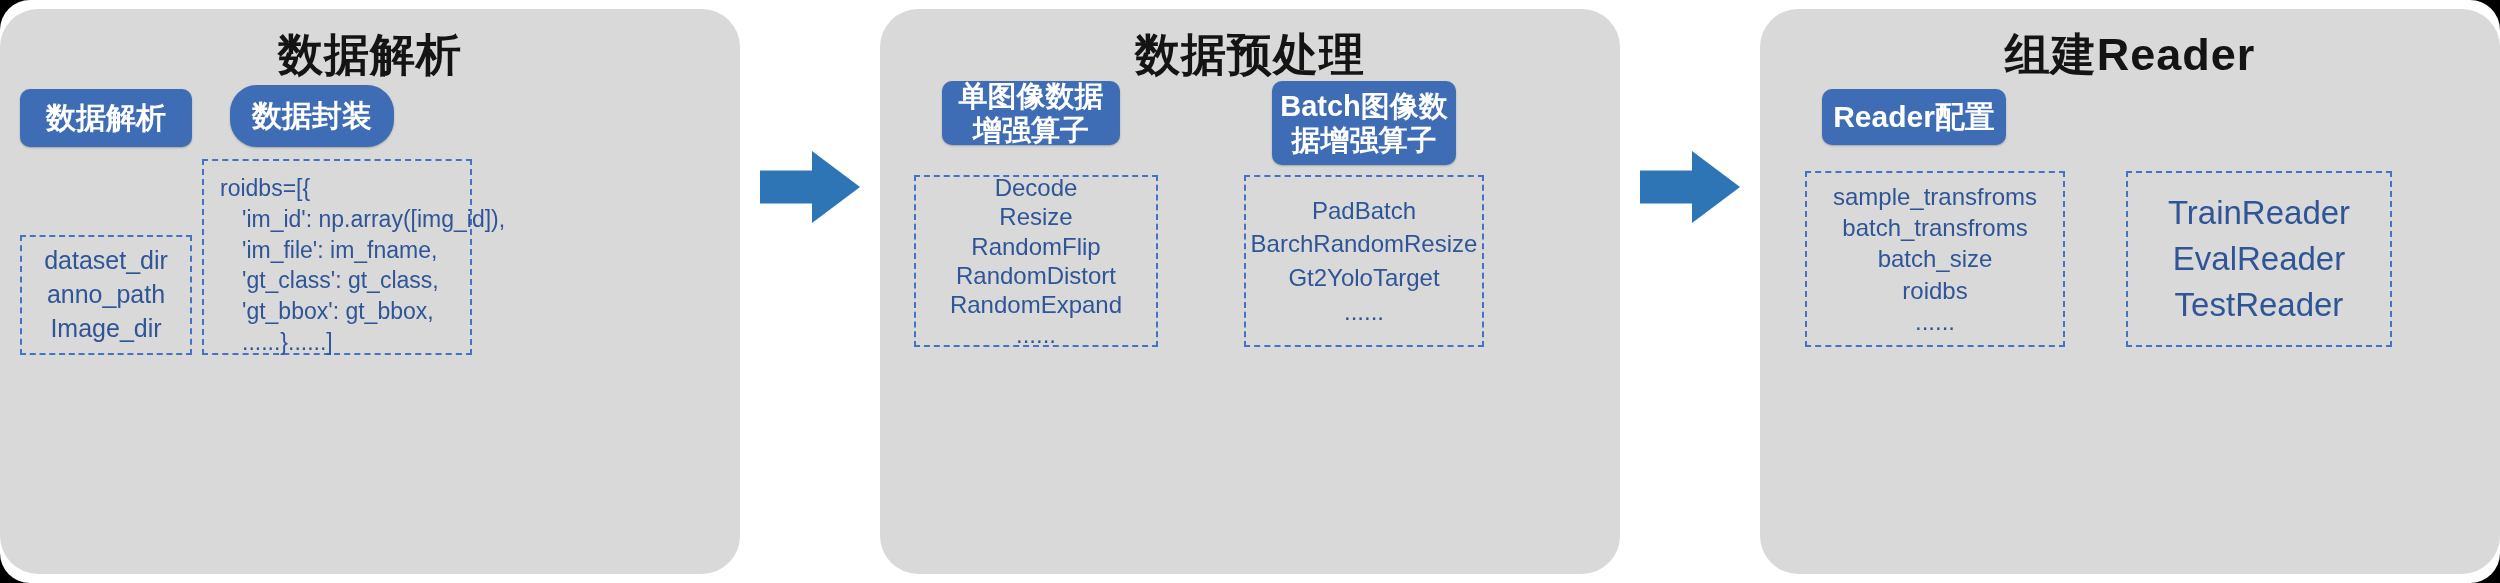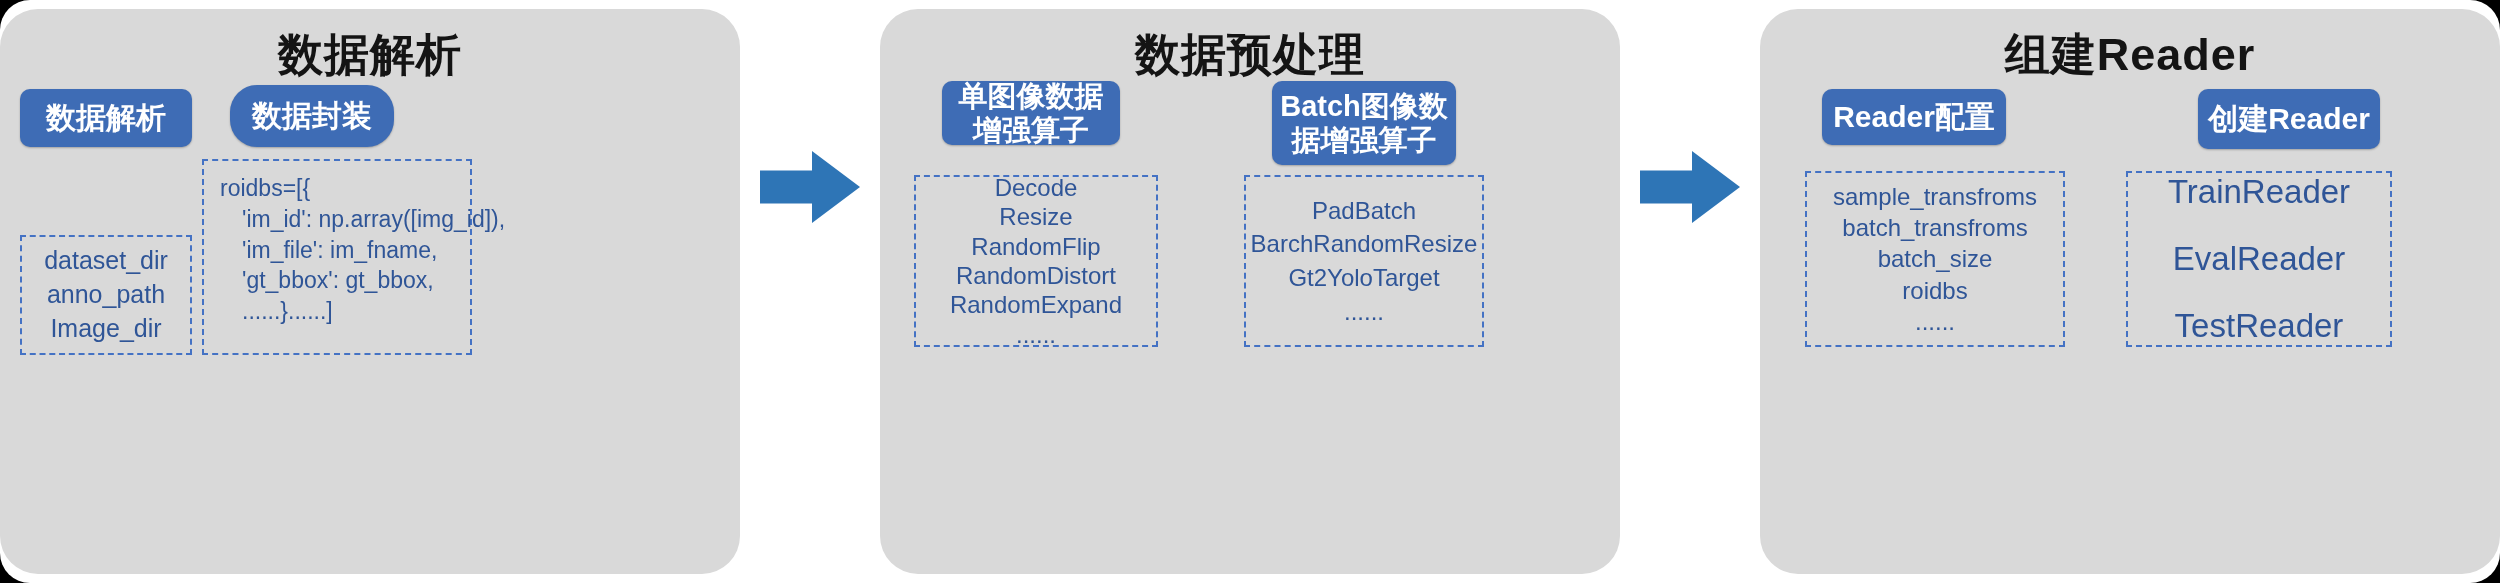--- a/index.html
+++ b/index.html
@@ -82,40 +82,41 @@
   
   .p2-b1{left:62px;top:72px;width:178px;height:64px;font-size:29px;}
   .p2-b2{left:392px;top:72px;width:184px;height:84px;font-size:29px;}
   .p2-a{left:34px;top:166px;width:244px;height:172px;font-size:24px;line-height:1.22;}
   .p2-b{left:364px;top:166px;width:240px;height:172px;font-size:24px;line-height:1.4;}
 
   
   .p3-b1{left:62px;top:80px;width:184px;height:56px;}
   .p3-b2{left:438px;top:80px;width:182px;height:60px;}
   .p3-a{left:45px;top:162px;width:260px;height:176px;font-size:24px;line-height:1.3;}
-  .p3-b{left:366px;top:162px;width:266px;height:176px;font-size:33px;line-height:1.4;gap:21px;}
+  .p3-b{left:366px;top:162px;width:266px;height:176px;font-size:33px;line-height:1.4;}
 </style>
 </head>
 <body>
 
 <div class="slide">
 
   <section class="panel">
     <h2 class="panel-title">数据解析</h2>
     <div class="btn p1-b1">数据解析</div>
     <div class="btn p1-b2">数据封装</div>
     <div class="dashed-box box-center p1-a">
       <div>dataset_dir</div>
       <div>anno_path</div>
       <div>Image_dir</div>
     </div>
     <div class="dashed-box box-code p1-b">
       <div class="code-line">roidbs=[{</div>
       <div class="code-line ind">'im_id': np.array([img_id]),</div>
       <div class="code-line ind">'im_file': im_fname,</div>
+      <div class="code-line ind">'gt_class': gt_class,</div>
       <div class="code-line ind">'gt_bbox': gt_bbox,</div>
       <div class="code-line ind">......}......]</div>
     </div>
   </section>
 
   <div class="arrow-wrap">
     <div class="arrow"></div>
   </div>
 
   <section class="panel">
@@ -140,21 +141,20 @@
     </div>
   </section>
 
   <div class="arrow-wrap">
     <div class="arrow"></div>
   </div>
 
   <section class="panel">
     <h2 class="panel-title">组建Reader</h2>
     <div class="btn p3-b1">Reader配置</div>
-    <div class="btn p3-b2">创建Reader</div>
     <div class="dashed-box box-center p3-a">
       <div>sample_transfroms</div>
       <div>batch_transfroms</div>
       <div>batch_size</div>
       <div>roidbs</div>
       <div>......</div>
     </div>
     <div class="dashed-box box-center p3-b">
       <div>TrainReader</div>
       <div>EvalReader</div>

